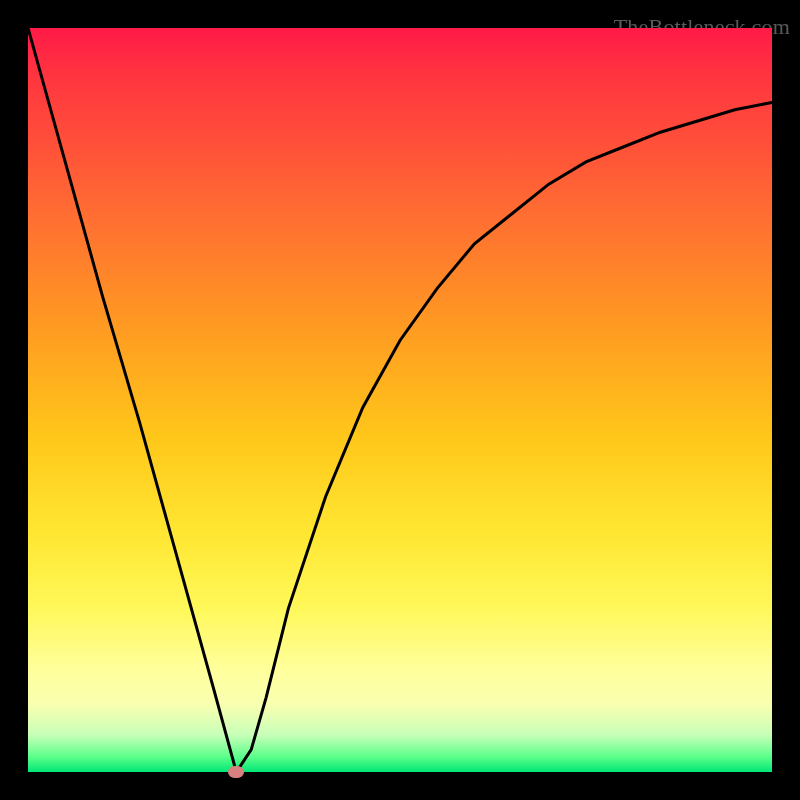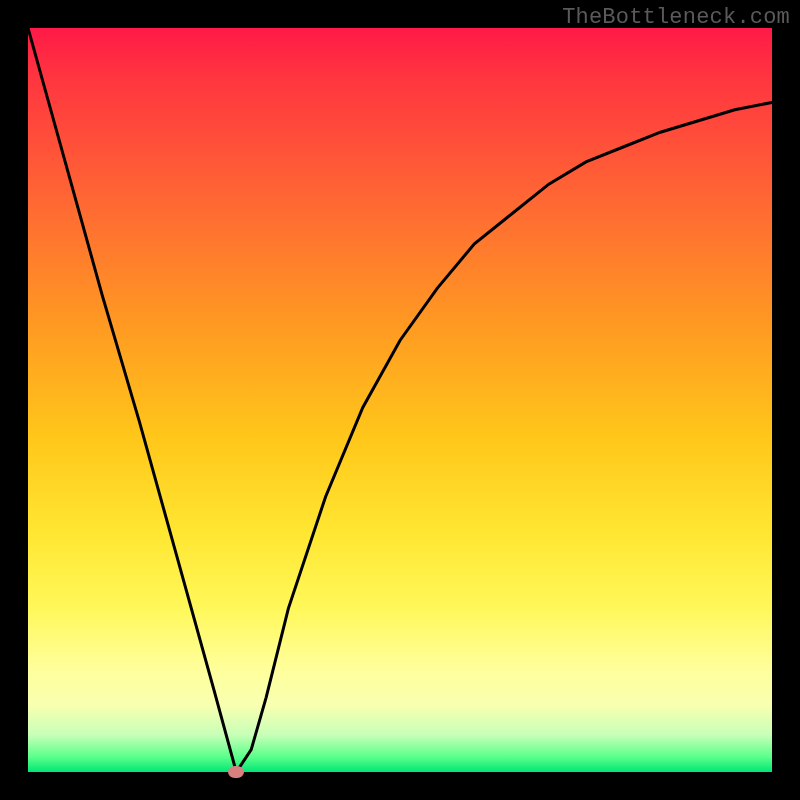--- a/index.html
+++ b/index.html
@@ -34,23 +34,23 @@
       #fff85a 78%,
       #ffff9a 86%,
       #f8ffb0 91%,
       #c8ffb8 95%,
       #5aff8a 98%,
       #00e676 100%
     );
   }
   .watermark {
     position: absolute;
-    top: 5px;
+    top: 14px;
     right: 10px;
-    font-family: Liberation Mono, monospace;
+    font-family: Liberation Serif, serif;
     font-size: 22px;
     color: #5a5a5a;
     letter-spacing: 0.2px;
     user-select: none;
   }
   svg.curve {
     position: absolute;
     left: 0;
     top: 0;
   }

